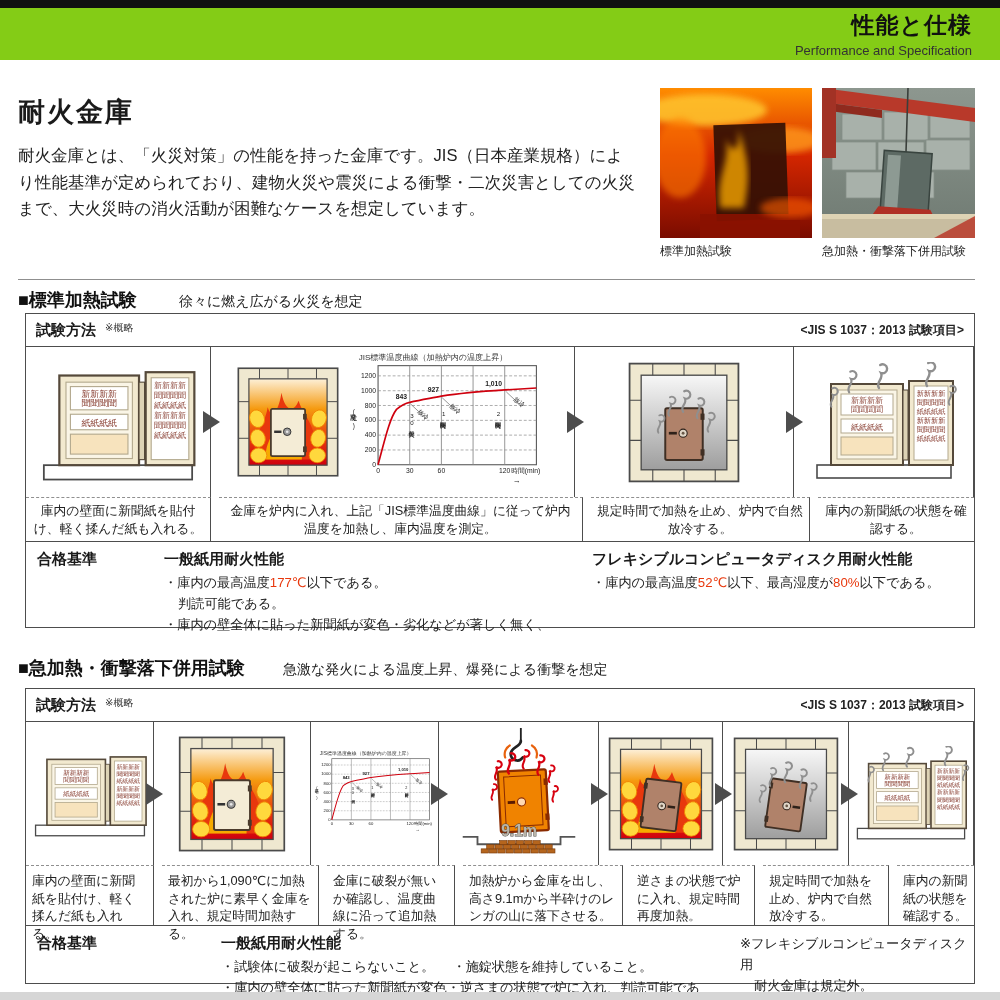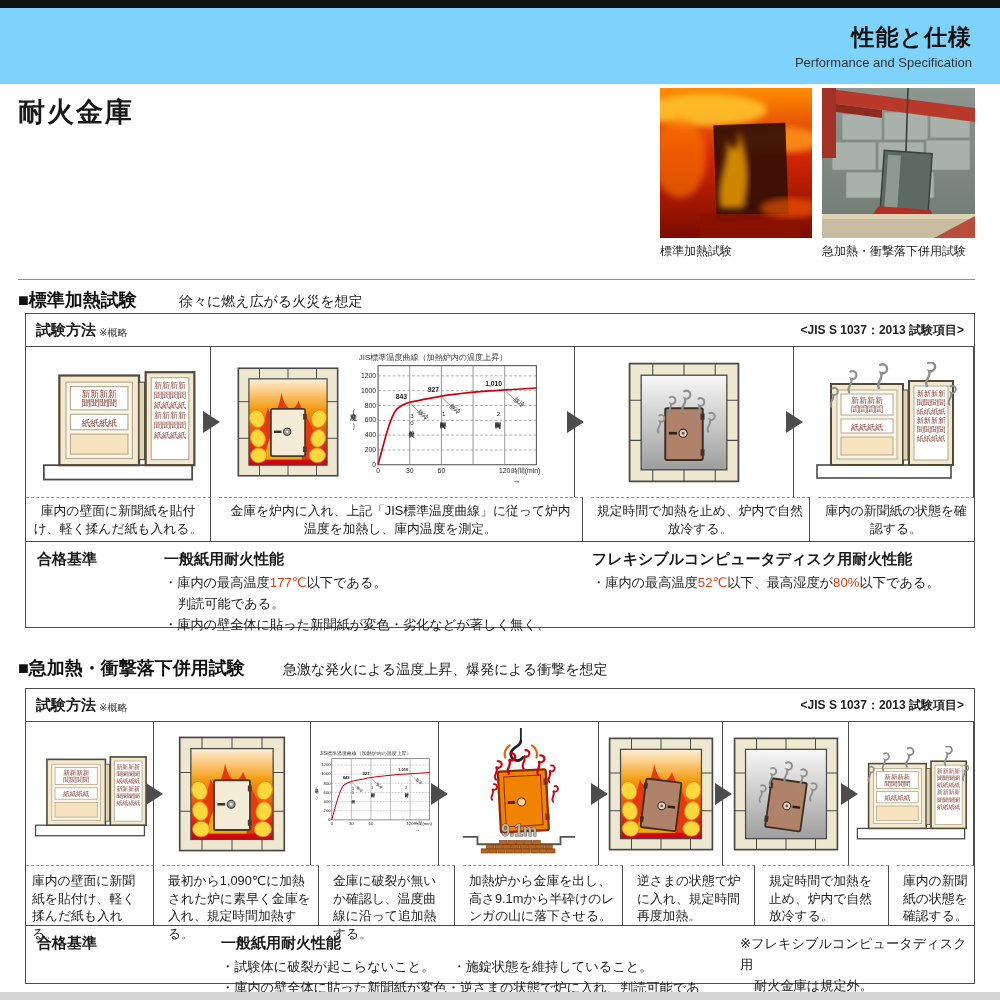--- a/index.html
+++ b/index.html
@@ -1,20 +1,20 @@
 <!DOCTYPE html>
 <html><head>
 <meta charset="utf-8">
 <style>
   html,body{margin:0;padding:0;background:#fff;}
   .page{position:relative;width:1000px;height:1000px;background:#fff;overflow:hidden;
         font-family:"Liberation Sans","DejaVu Sans",sans-serif;color:#1a1a1a;}
   
   .topbar{position:absolute;left:0;top:0;width:1000px;height:8px;background:#101010;}
-  .band{position:absolute;left:0;top:8px;width:1000px;height:76px;background:#7dd3fc;
+  .band{position:absolute;left:0;top:8px;width:1000px;height:52px;background:#84cc16;
         display:flex;flex-direction:column;align-items:flex-end;justify-content:center;
         padding-right:28px;box-sizing:border-box;}
   .band-jp{font-size:23px;font-weight:bold;color:#111;letter-spacing:1px;}
   .band-en{font-size:13px;color:#333;margin-top:2px;}
   
   .intro-title{position:absolute;left:18px;top:94px;font-size:27px;font-weight:bold;letter-spacing:2px;}
   .intro-body{position:absolute;left:18px;top:142px;width:622px;font-size:16.5px;line-height:1.62;color:#222;}
   .photo{position:absolute;top:88px;height:150px;overflow:hidden;}
   .photo svg{display:block;}
   .photo1{left:660px;width:152px;}
@@ -23,21 +23,21 @@
   .rule{position:absolute;left:18px;top:279px;width:957px;height:1px;background:#8f8f8f;}
   
   .sec-head{position:absolute;left:18px;display:flex;align-items:baseline;}
   .sec-title{font-size:18px;font-weight:bold;color:#111;}
   .sec-sub{font-size:14px;color:#222;}
   
   .tbl{position:absolute;left:25px;width:950px;box-sizing:border-box;border:1.6px solid #4d4d4d;
        background:#fff;display:flex;flex-direction:column;}
   .tbl-head{display:flex;justify-content:space-between;align-items:center;height:33px;
             padding:0 10px;border-bottom:1.4px solid #4d4d4d;box-sizing:border-box;flex:none;}
-  .tbl-head-left{display:flex;align-items:flex-end;gap:3px;}
+  .tbl-head-left{display:flex;align-items:flex-start;gap:9px;}
   .method{font-size:15px;font-weight:bold;}
   .method-note{font-size:10px;color:#333;}
   .jisref{font-size:12px;font-weight:600;color:#222;}
   .row-pics{display:flex;position:relative;flex:none;}
   .pcell{display:flex;align-items:center;justify-content:center;gap:5px;
          border-right:1.2px solid #4d4d4d;box-sizing:border-box;position:relative;}
   .pcell:last-child,.ccell:last-child{border-right:none;}
   .row-caps{display:flex;flex:none;gap:8px;}
   .ccell{border-right:1.2px solid #4d4d4d;border-top:1.2px dashed #8f8f8f;box-sizing:border-box;
          font-size:12.8px;line-height:1.38;color:#222;display:flex;align-items:center;justify-content:center;
@@ -305,20 +305,21 @@
 </svg>
 
 <div class="page">
   <div class="topbar"></div>
   <div class="band">
     <div class="band-jp">性能と仕様</div>
     <div class="band-en">Performance and Specification</div>
   </div>
 
   <div class="intro-title">耐火金庫</div>
+  <div class="intro-body">耐火金庫とは、「火災対策」の性能を持った金庫です。JIS（日本産業規格）により性能基準が定められており、建物火災や震災による衝撃・二次災害としての火災まで、大火災時の消火活動が困難なケースを想定しています。</div>
 
   <div class="photo photo1">
     <svg viewBox="0 0 152 150" width="152" height="150">
       <rect width="152" height="150" fill="url(#gradPhoto1)"></rect>
       <ellipse cx="45" cy="22" rx="62" ry="16" fill="#ffc62e" opacity="0.85" filter="url(#soft)"></ellipse>
       <ellipse cx="120" cy="52" rx="42" ry="13" fill="#ff9a1e" opacity="0.8" filter="url(#soft)"></ellipse>
       <ellipse cx="20" cy="70" rx="26" ry="40" fill="#ff7a00" opacity="0.6" filter="url(#soft)"></ellipse>
       <rect x="55" y="36" width="72" height="96" fill="#331004" opacity="0.92" transform="rotate(-2 91 84)"></rect>
       <path d="M60,120 C56,86 70,78 66,50 C74,70 80,60 78,40 C86,66 92,80 84,120 Z" fill="#ffae00" opacity="0.75" filter="url(#soft)"></path>
       <rect x="40" y="126" width="100" height="24" fill="#8a1200" opacity="0.9"></rect>

